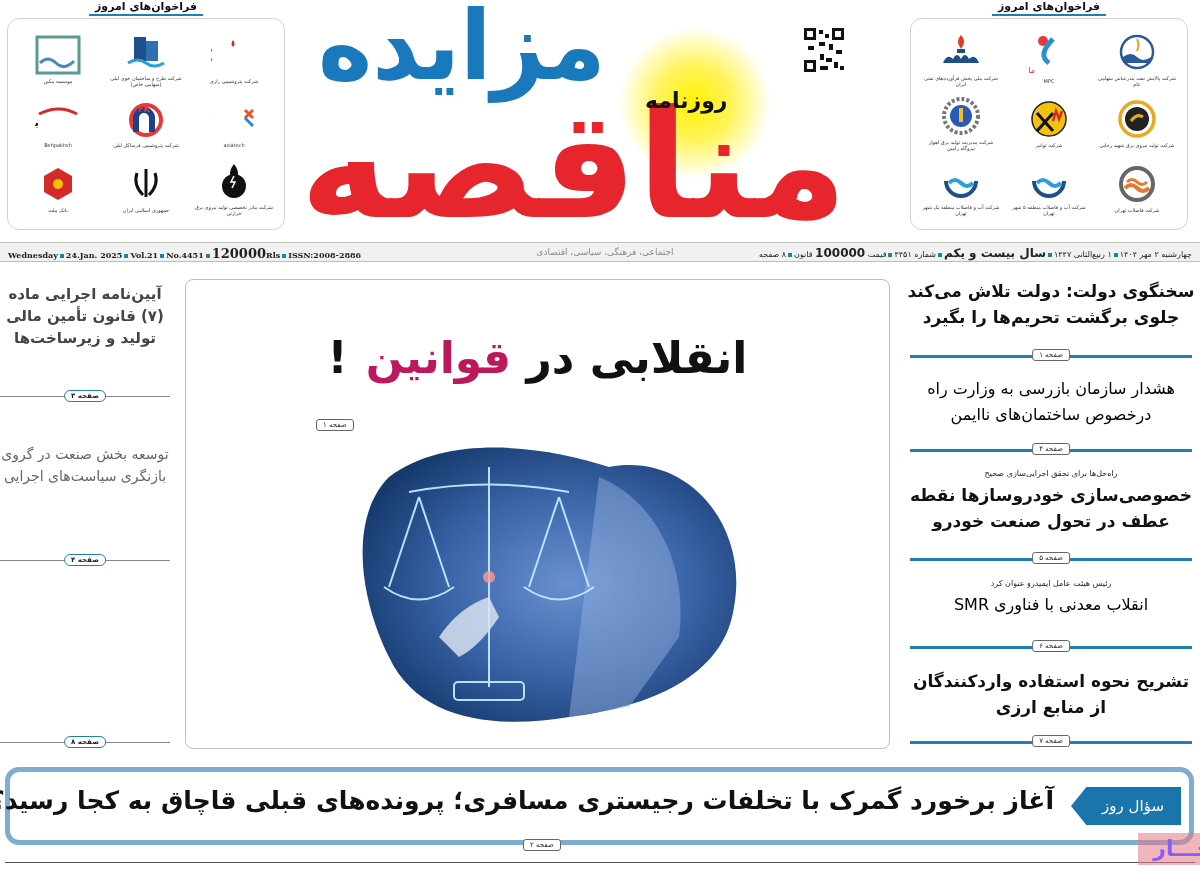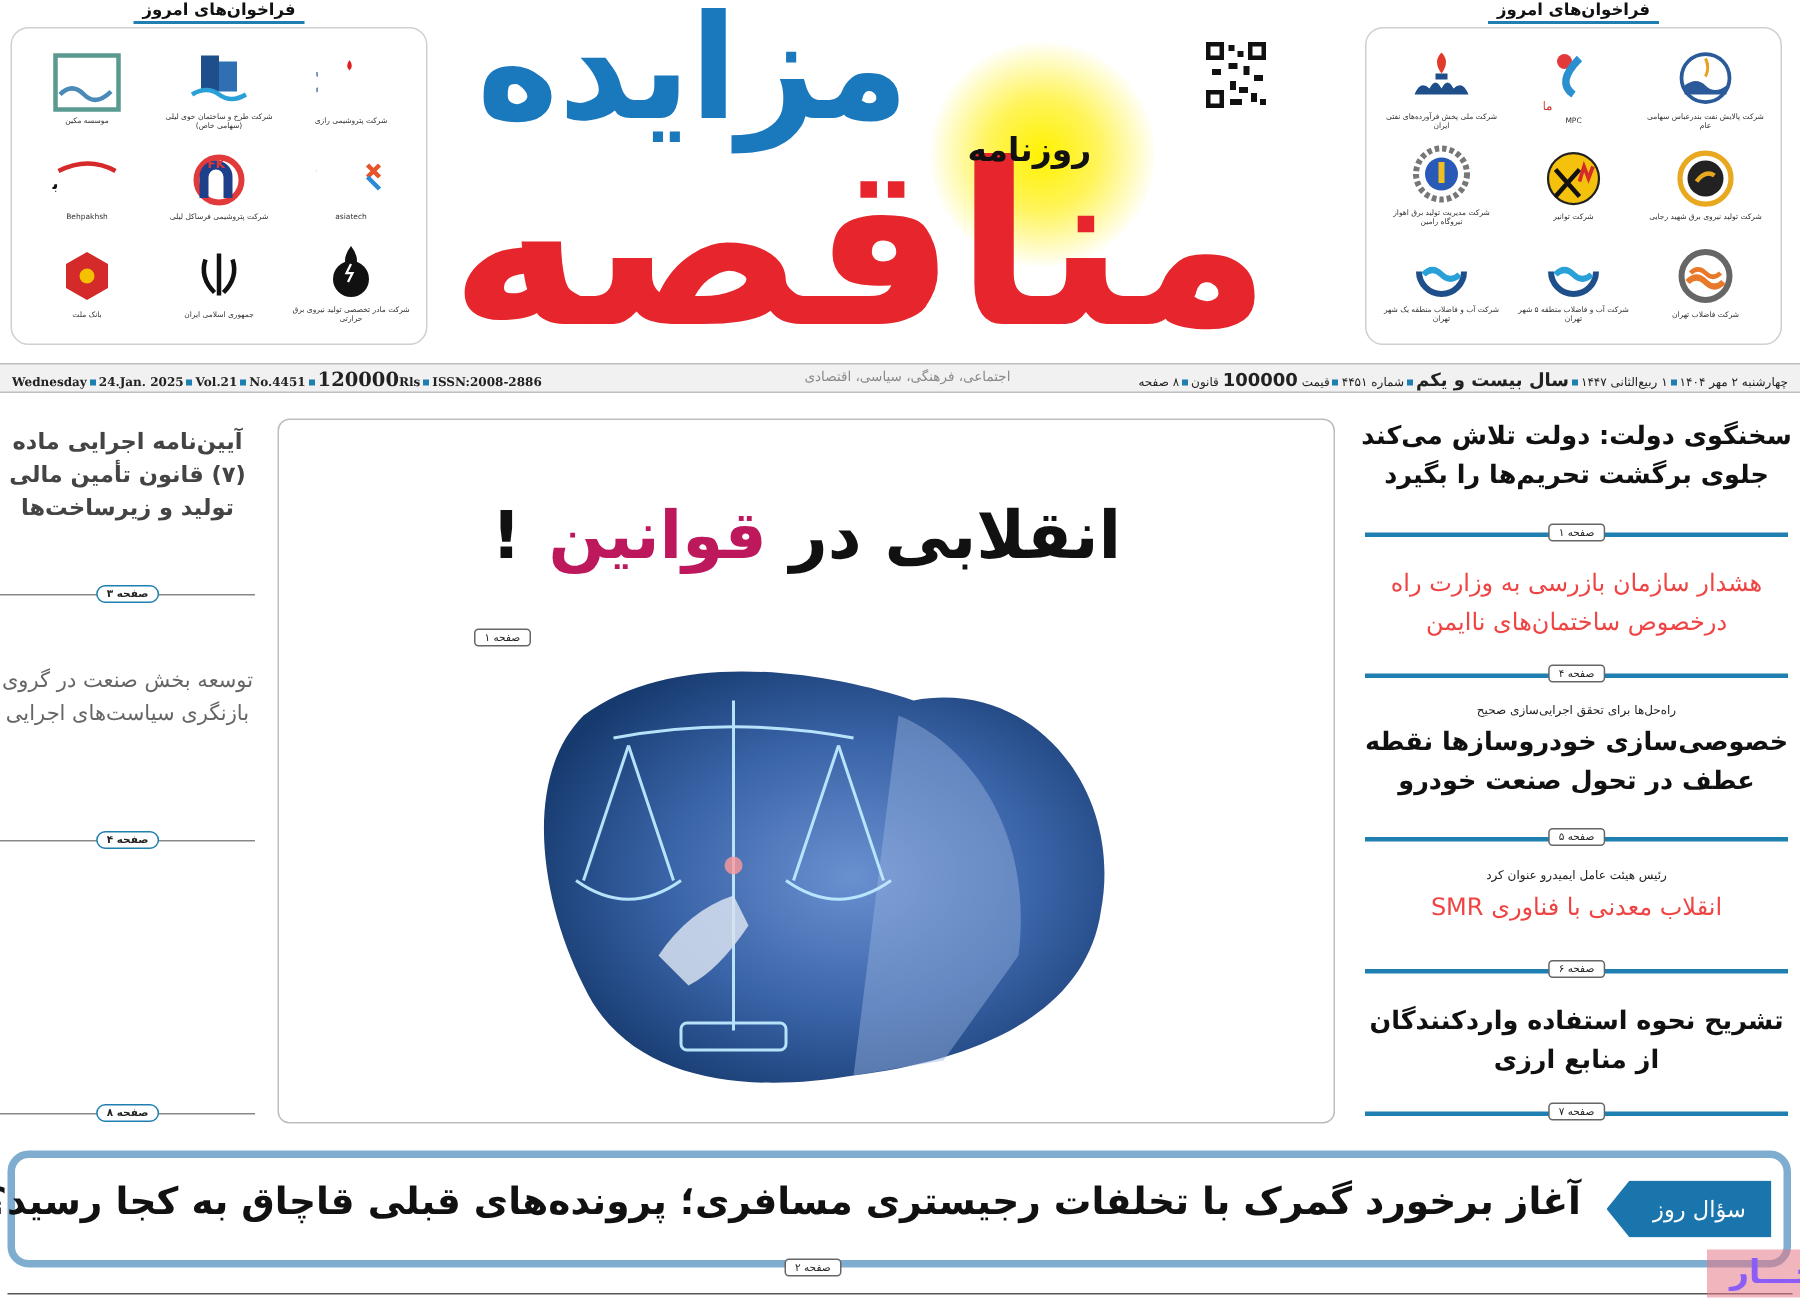--- a/index.html
+++ b/index.html
@@ -45,21 +45,21 @@
   .info-cat { position: absolute; left: 515px; top: 4px; font-size: 9px; color: #8a8a8a; direction: rtl; width: 180px; text-align: center; }
   .info-fa { position: absolute; right: 8px; top: 3px; font-size: 8px; color: #222; direction: rtl; white-space: nowrap; }
   .info-fa .big { font-size: 12px; font-weight: bold; }
   .info-fa .sq { display: inline-block; width: 4px; height: 4px; background: #1f7fb0; margin: 0 2px; vertical-align: middle; }
 
   
   .rcol { position: absolute; left: 906px; top: 268px; width: 290px; height: 490px; direction: rtl; }
   .r-item { position: absolute; left: 0; width: 290px; text-align: center; }
   .r-kicker { font-size: 8px; color: #222; margin-bottom: 4px; }
   .r-head-bold { font-size: 17px; font-weight: bold; line-height: 26px; color: #111; }
-  .r-head { font-size: 16px; line-height: 26px; color: #ef4444; }
+  .r-head { font-size: 16px; line-height: 26px; color: #000000; }
   .page-sep { position: absolute; left: 4px; width: 282px; height: 10px; }
   .page-sep .line { position: absolute; left: 0; right: 0; top: 5px; height: 3px; background: #1f7fb0; }
   .page-tag { position: absolute; left: 50%; top: -1px; transform: translateX(-50%);
     background: #fff; border: 1px solid #666; border-radius: 3px; font-size: 7px; padding: 0 6px; line-height: 10px; direction: rtl; color: #222; white-space: nowrap; }
 
   
   .lcol { position: absolute; left: 0; top: 275px; width: 180px; height: 480px; direction: rtl; }
   .l-item { position: absolute; left: 0; width: 170px; text-align: center; }
   .l-kicker { font-size: 8px; color: #777; margin-bottom: 4px; }
   .l-head-bold { font-size: 15px; font-weight: bold; color: #444; line-height: 22px; }

